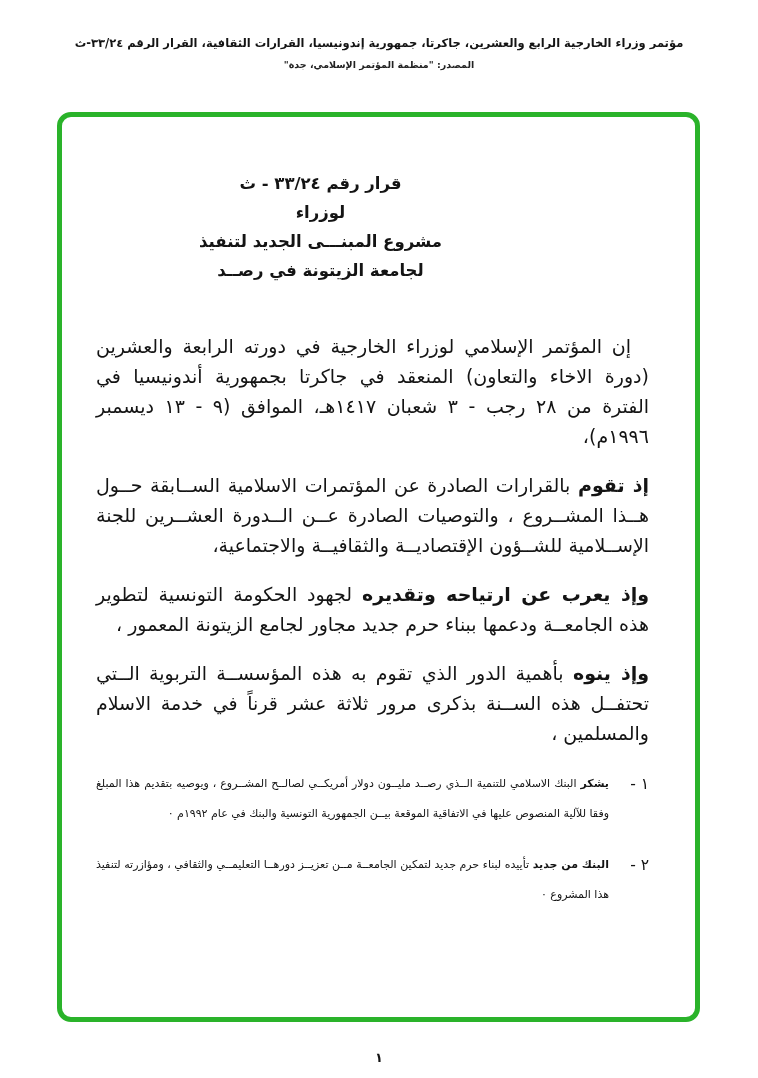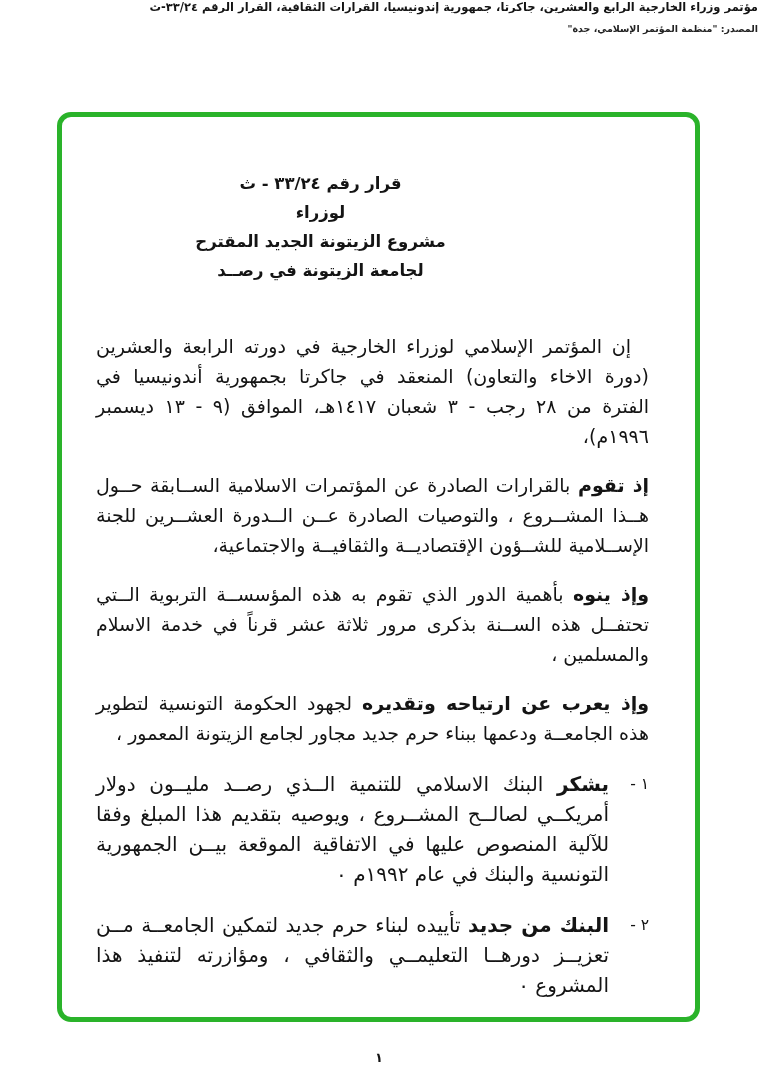--- a/index.html
+++ b/index.html
@@ -11,21 +11,22 @@
   }
   .page {
     position: relative;
     width: 758px;
     height: 1078px;
     background: #ffffff;
     direction: rtl;
     overflow: hidden;
   }
   .doc-header {
-    text-align: right;
+    padding-top: 36px;
+    text-align: center;
   }
   .header-line1 {
     font-size: 11.5px;
     font-weight: bold;
     letter-spacing: 0;
   }
   .header-line2 {
     font-size: 9.5px;
     font-weight: bold;
     margin-top: 9px;
@@ -75,21 +76,21 @@
   }
   .item-num {
     position: absolute;
     right: 0;
     top: 0;
     font-size: 15.5px;
     line-height: 30px;
   }
   .item-text {
     margin: 0;
-    font-size: 20px;
+    font-size: 11px;
     line-height: 30px;
     text-align: justify;
   }
   .page-footer {
     position: absolute;
     bottom: 12px;
     left: 0;
     width: 100%;
     text-align: center;
   }
@@ -106,36 +107,36 @@
   <header class="doc-header">
     <div class="header-line1">مؤتمر وزراء الخارجية الرابع والعشرين، جاكرتا، جمهورية إندونيسيا، القرارات الثقافية، القرار الرقم ٣٣/٢٤-ث</div>
     <div class="header-line2">المصدر: "منظمة المؤتمر الإسلامي، جدة"</div>
   </header>
 
   <section class="frame" style="border-color: rgb(42, 179, 42);">
 
     <div class="title-block">
       <div class="title-line">قرار رقم ٣٣/٢٤ - ث</div>
       <div class="title-line">لوزراء</div>
-      <div class="title-line">مشروع الزيتونة الجديد المقترح</div>
+      <div class="title-line">مشروع المبنـــى الجديد لتنفيذ</div>
       <div class="title-line">لجامعة الزيتونة في رصــد</div>
     </div>
 
     <p class="para preamble">إن المؤتمر الإسلامي لوزراء الخارجية في دورته الرابعة والعشرين (دورة الاخاء والتعاون) المنعقد في جاكرتا بجمهورية أندونيسيا في الفترة من ٢٨ رجب - ٣ شعبان ١٤١٧هـ، الموافق (٩ - ١٣ ديسمبر ١٩٩٦م)،</p>
 
     <p class="para">
       <b class="lead">إذ تقوم</b><span> بالقرارات الصادرة عن المؤتمرات الاسلامية الســابقة حــول هــذا المشــروع ، والتوصيات الصادرة عــن الــدورة العشــرين للجنة الإســلامية للشــؤون الإقتصاديــة والثقافيــة والاجتماعية،</span>
     </p>
 
     <p class="para">
-      <b class="lead">وإذ ينوه</b><span> بأهمية الدور الذي تقوم به هذه المؤسســة التربوية الــتي تحتفــل هذه الســنة بذكرى مرور ثلاثة عشر قرناً في خدمة الاسلام والمسلمين ،</span>
+      <b class="lead">وإذ يعرب عن ارتياحه وتقديره</b><span> لجهود الحكومة التونسية لتطوير هذه الجامعــة ودعمها ببناء حرم جديد مجاور لجامع الزيتونة المعمور ،</span>
     </p>
 
     <p class="para">
-      <b class="lead">وإذ يعرب عن ارتياحه وتقديره</b><span> لجهود الحكومة التونسية لتطوير هذه الجامعــة ودعمها ببناء حرم جديد مجاور لجامع الزيتونة المعمور ،</span>
+      <b class="lead">وإذ ينوه</b><span> بأهمية الدور الذي تقوم به هذه المؤسســة التربوية الــتي تحتفــل هذه الســنة بذكرى مرور ثلاثة عشر قرناً في خدمة الاسلام والمسلمين ،</span>
     </p>
 
 
     <div class="item">
       <span class="item-num">١ -</span>
       <p class="item-text">
         <b class="lead">يشكر</b><span> البنك الاسلامي للتنمية الــذي رصــد مليــون دولار أمريكــي لصالــح المشــروع ، ويوصيه بتقديم هذا المبلغ وفقا للآلية المنصوص عليها في الاتفاقية الموقعة بيــن الجمهورية التونسية والبنك في عام ١٩٩٢م ٠</span>
       </p>
     </div>
 

